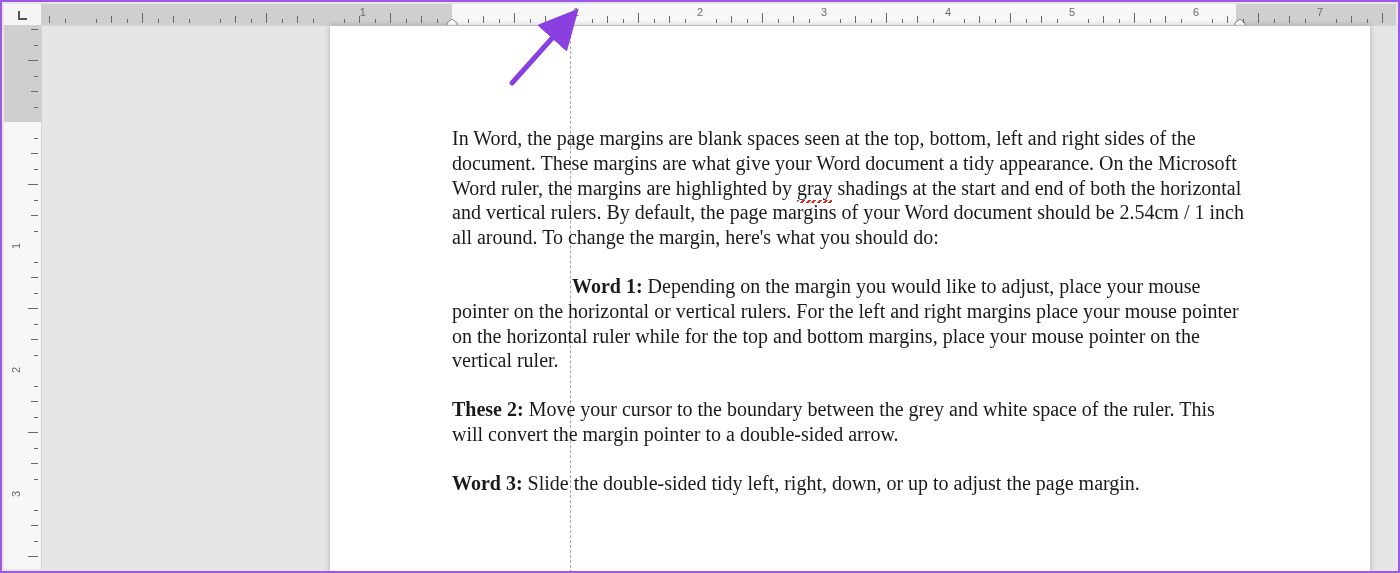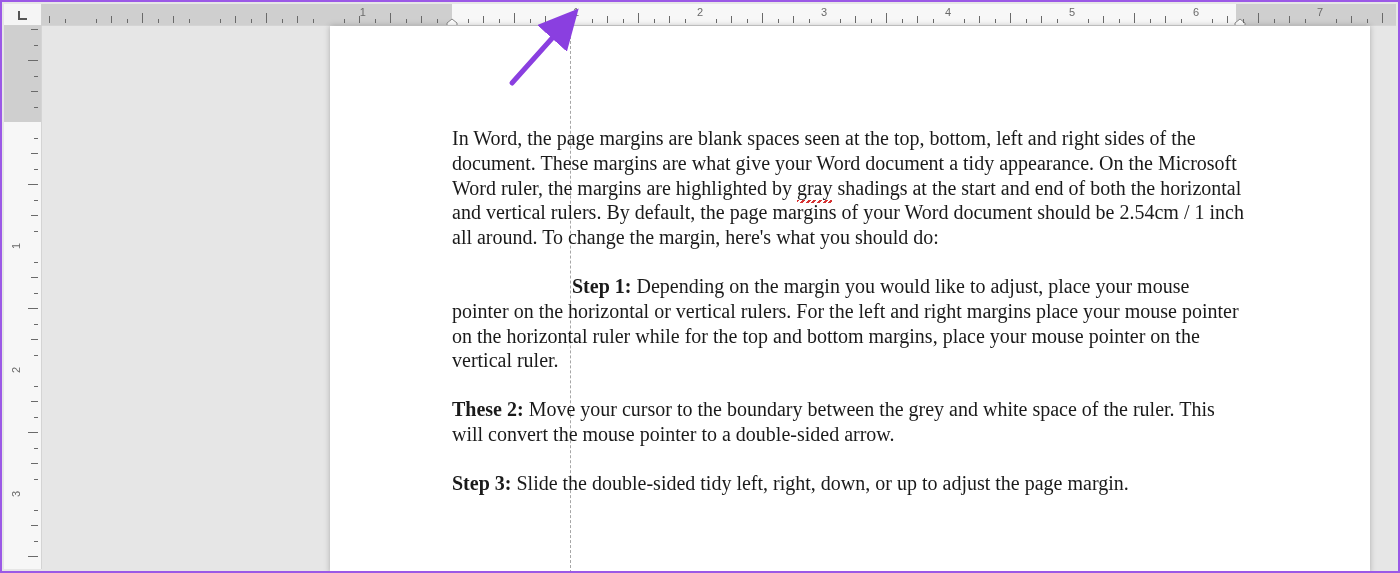--- a/index.html
+++ b/index.html
@@ -288,29 +288,29 @@
 
 <div class="page">
   <div class="guide-line"></div>
   <div class="page-content">
 
     <p>
       <span>In Word, the page margins are blank spaces seen at the top, bottom, left and right sides of the document. These margins are what give your Word document a tidy appearance. On the Microsoft Word ruler, the margins are highlighted by </span><span class="squiggle">gray</span><span> shadings at the start and end of both the horizontal and vertical rulers. By default, the page margins of your Word document should be 2.54cm / 1 inch all around. To change the margin, here's what you should do:</span>
     </p>
 
     <p>
-      <span class="step1-lead"></span><span class="step-label">Step 1:</span><span> Depending on the margin you would like to adjust, place your mouse pointer on the horizontal or vertical rulers. For the left and right margins place your mouse pointer on the horizontal ruler while for the top and bottom margins, place your mouse pointer on the vertical ruler.</span>
+      <span class="step1-lead"></span><span class="step-label">Word 1:</span><span> Depending on the margin you would like to adjust, place your mouse pointer on the horizontal or vertical rulers. For the left and right margins place your mouse pointer on the horizontal ruler while for the top and bottom margins, place your mouse pointer on the vertical ruler.</span>
     </p>
 
     <p>
-      <span class="step-label">These 2:</span><span> Move your cursor to the boundary between the grey and white space of the ruler. This will convert the mouse pointer to a double-sided arrow.</span>
+      <span class="step-label">These 2:</span><span> Move your cursor to the boundary between the grey and white space of the ruler. This will convert the margin pointer to a double-sided arrow.</span>
     </p>
 
     <p>
-      <span class="step-label">Step 3:</span><span> Slide the double-sided tidy left, right, down, or up to adjust the page margin.</span>
+      <span class="step-label">Word 3:</span><span> Slide the double-sided tidy left, right, down, or up to adjust the page margin.</span>
     </p>
 
   </div>
 </div>
 
 <svg class="annot-arrow" viewBox="0 0 90 80">
   <defs>
     <marker id="ah" markerWidth="8" markerHeight="8" refX="6" refY="4" orient="auto">
       <path d="M0 0 L8 4 L0 8 Z" fill="#8a3fe0"></path>
     </marker>

